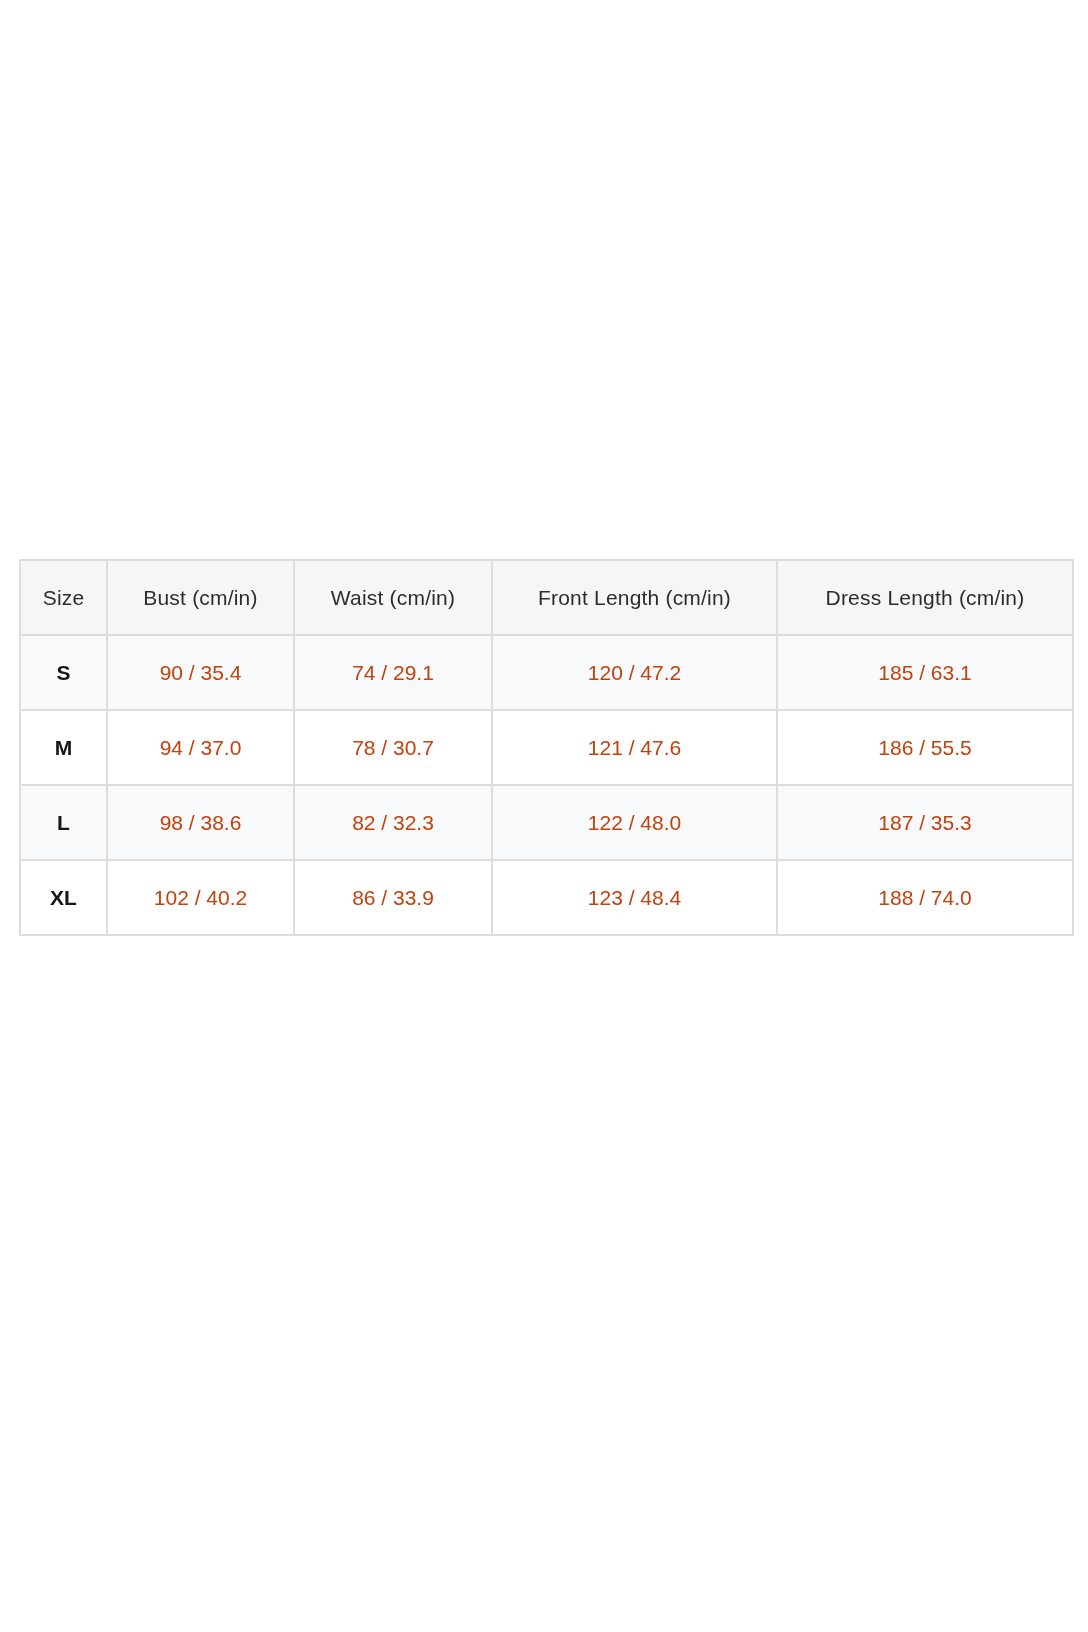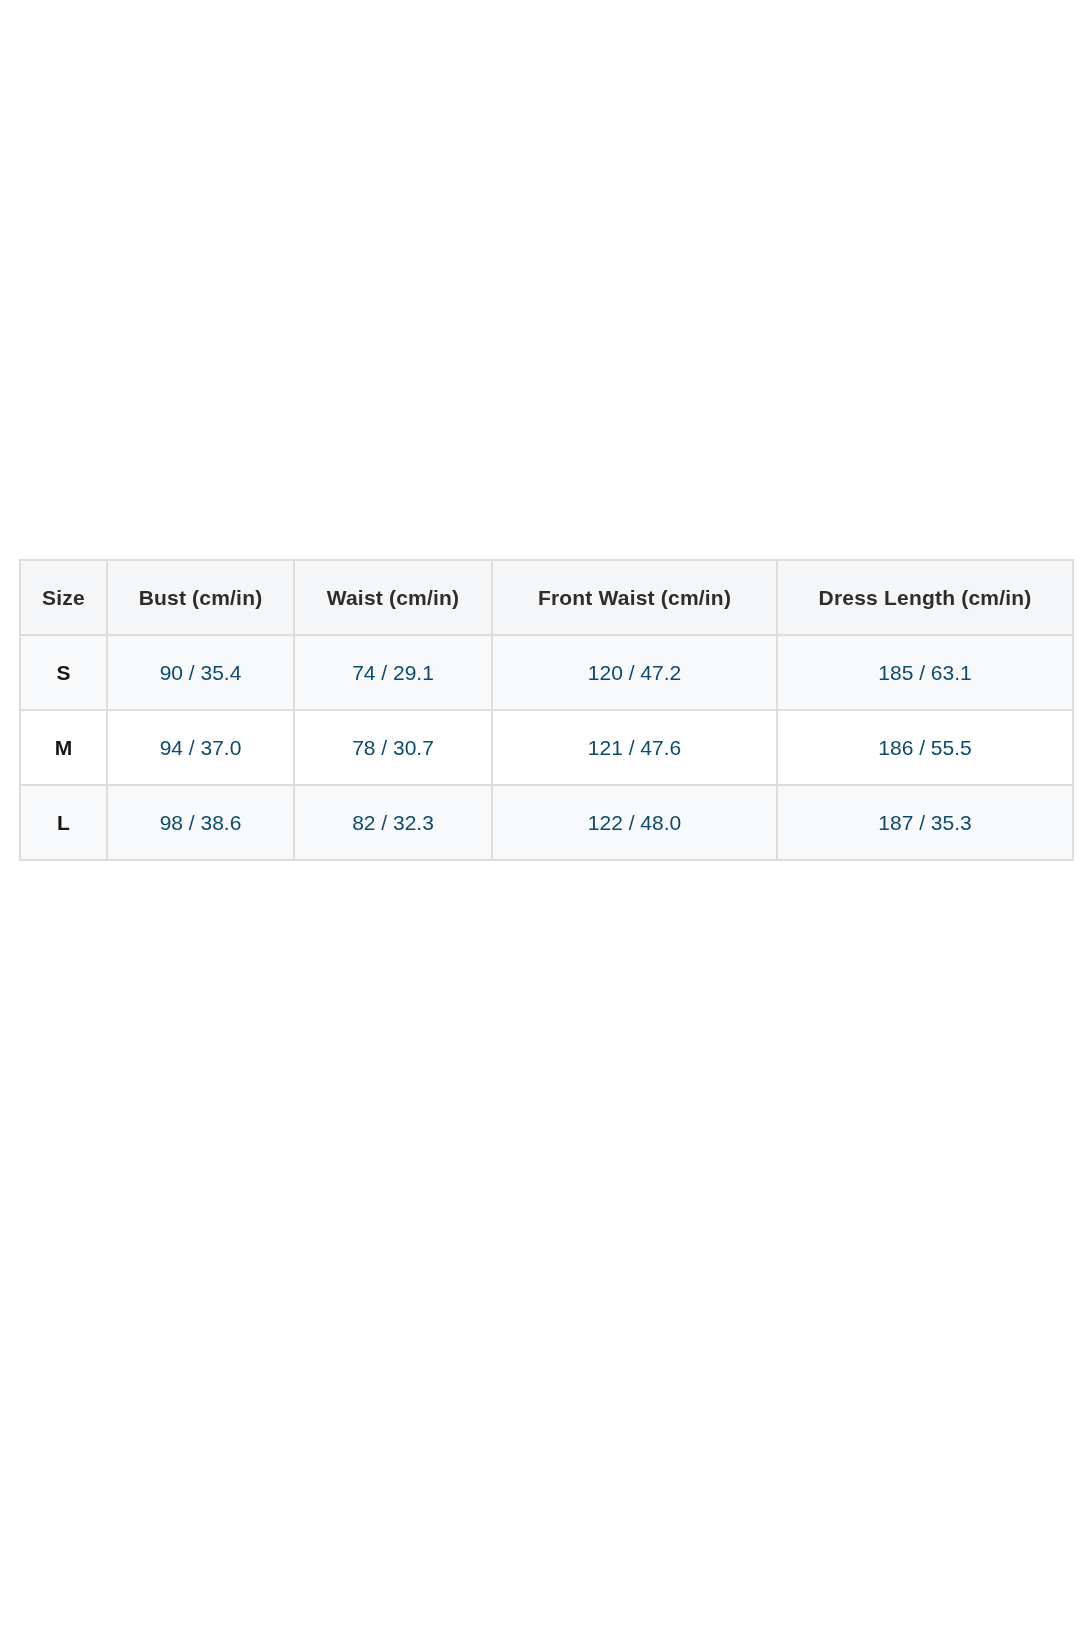--- a/index.html
+++ b/index.html
@@ -27,28 +27,28 @@
     height: 75px;
     box-sizing: border-box;
     text-align: center;
     vertical-align: middle;
     padding: 0 4px;
     overflow: hidden;
     white-space: nowrap;
   }
   .size-table th {
     background: #f5f6f7;
-    font-weight: bold;
+    font-weight: normal;
     font-size: 21px;
     color: #2d2d2d;
     letter-spacing: 0.2px;
   }
   .size-table td {
     font-size: 21px;
-    color: #0c4a6e;
+    color: #c2410c;
   }
   .size-table tbody tr:nth-child(odd) td {
     background: #f8f9fa;
   }
   .size-table tbody tr:nth-child(even) td {
     background: #ffffff;
   }
   .size-table td.size-cell {
     font-weight: bold;
     color: #161616;
@@ -69,21 +69,21 @@
         <col class="c1">
         <col class="c2">
         <col class="c3">
         <col class="c4">
     </colgroup>
     <thead>
       <tr>
         <th>Size</th>
         <th>Bust (cm/in)</th>
         <th>Waist (cm/in)</th>
-        <th>Front Waist (cm/in)</th>
+        <th>Front Length (cm/in)</th>
         <th>Dress Length (cm/in)</th>
       </tr>
     </thead>
     <tbody>
       <tr>
         <td class="size-cell">S</td>
         <td>90 / 35.4</td>
         <td>74 / 29.1</td>
         <td>120 / 47.2</td>
         <td>185 / 63.1</td>
@@ -95,15 +95,22 @@
         <td>121 / 47.6</td>
         <td>186 / 55.5</td>
       </tr>
       <tr>
         <td class="size-cell">L</td>
         <td>98 / 38.6</td>
         <td>82 / 32.3</td>
         <td>122 / 48.0</td>
         <td>187 / 35.3</td>
       </tr>
+      <tr>
+        <td class="size-cell">XL</td>
+        <td>102 / 40.2</td>
+        <td>86 / 33.9</td>
+        <td>123 / 48.4</td>
+        <td>188 / 74.0</td>
+      </tr>
     </tbody>
   </table>
 </div>
 
 </body></html>

